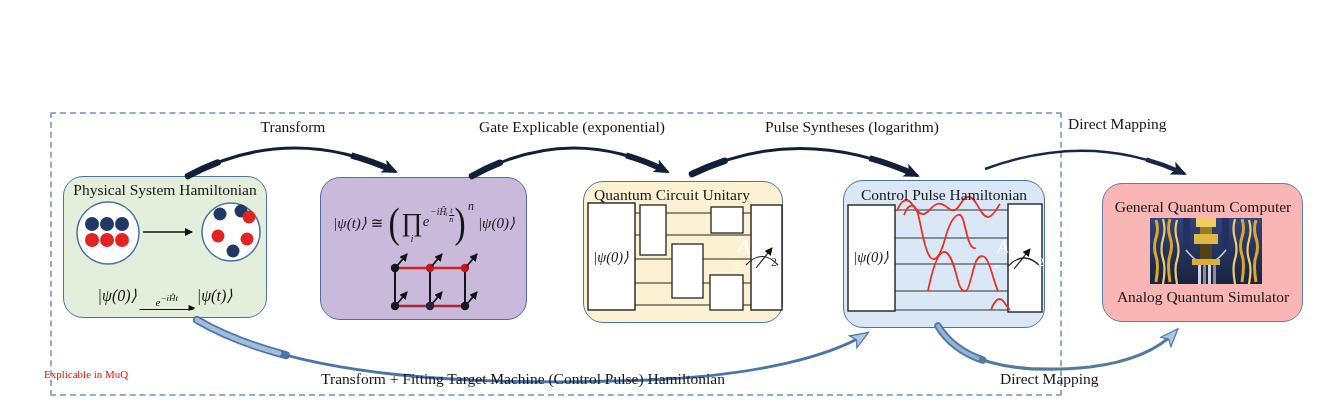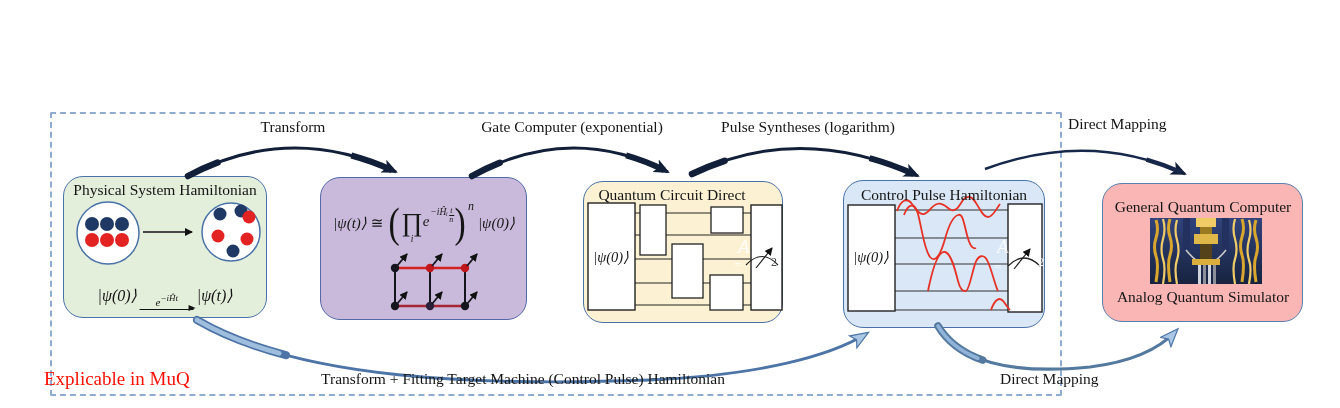--- a/index.html
+++ b/index.html
@@ -12,21 +12,21 @@
   .box-physical{left:63px;top:176px;width:204px;height:142px;background:#e3efda;}
   .box-lattice{left:320px;top:177px;width:207px;height:143px;background:#c9badb;border-color:#5568a8;}
   .box-circuit{left:583px;top:181px;width:200px;height:142px;background:#fcf2d3;}
   .box-pulse{left:843px;top:180px;width:202px;height:148px;background:#d9e7f6;}
   .box-quantum{left:1102px;top:183px;width:201px;height:139px;background:#f9b6b4;border-color:#5b7fad;}
   svg#gfx{left:0;top:0;pointer-events:none;}
   .t{position:absolute;color:#151515;font-size:15.5px;white-space:nowrap;line-height:1.15;}
   .ctr{transform:translateX(-50%);}
   .m{font-style:italic;}
   .title{font-style:normal;}
-  .red{color:#fb1005;font-size:19px;font-family:Liberation Serif, serif;}
+  .red{color:#fb1005;font-size:11px;font-family:Liberation Serif, serif;}
   
   .mathline{display:inline-flex;align-items:center;font-size:16px;}
   .evo{display:inline-flex;flex-direction:column;align-items:center;margin:0 3px;}
   .evo-op{font-size:11px;line-height:1;margin-top:12px;}
   .evo-op sup{font-size:9px;}
   .evo-line{width:54px;height:0;border-top:1.4px solid #111;position:relative;margin-top:1px;}
   .evo-line:after{content:"";position:absolute;right:-2px;top:-4.4px;
      border-left:7px solid #111;border-top:3.6px solid transparent;border-bottom:3.6px solid transparent;}
   
   .equation{display:inline-flex;align-items:center;font-size:15px;}
@@ -211,26 +211,26 @@
       <rect x="1200" y="244" width="12" height="15" fill="#54431a"></rect>
       <rect x="1192" y="259" width="28" height="6" fill="#d9ae3c"></rect>
       <rect x="1198" y="265" width="3" height="19" fill="#cfd4dd"></rect>
       <rect x="1203" y="265" width="3" height="19" fill="#8a8f99"></rect>
       <rect x="1208" y="265" width="3" height="19" fill="#cfd4dd"></rect>
       <rect x="1213" y="265" width="3" height="19" fill="#8a8f99"></rect>
     </g>
   </svg>
 
   <div class="t ctr" style="left:293px;top:118px">Transform</div>
-  <div class="t ctr" style="left:572px;top:118px">Gate Computer (exponential)</div>
-  <div class="t ctr" style="left:808px;top:118px">Pulse Syntheses (logarithm)</div>
+  <div class="t ctr" style="left:572px;top:118px">Gate Explicable (exponential)</div>
+  <div class="t ctr" style="left:852px;top:118px">Pulse Syntheses (logarithm)</div>
   <div class="t" style="left:1068px;top:115px">Direct Mapping</div>
 
   <div class="t ctr title" style="left:165px;top:181px">Physical System Hamiltonian</div>
-  <div class="t ctr title" style="left:672px;top:186px">Quantum Circuit Direct</div>
+  <div class="t ctr title" style="left:672px;top:186px">Quantum Circuit Unitary</div>
   <div class="t ctr title" style="left:944px;top:186px">Control Pulse Hamiltonian</div>
   <div class="t ctr title" style="left:1203px;top:288px">Analog Quantum Simulator</div>
   <div class="t ctr title" style="left:1203px;top:198px">General Quantum Computer</div>
 
   <div class="t ctr m mathline" style="left:165px;top:282px">
     <span>|ψ(0)⟩</span>
     <span class="evo">
       <span class="evo-op"><span>e</span><sup>−iĤt</sup></span>
       <span class="evo-line"></span>
     </span>

